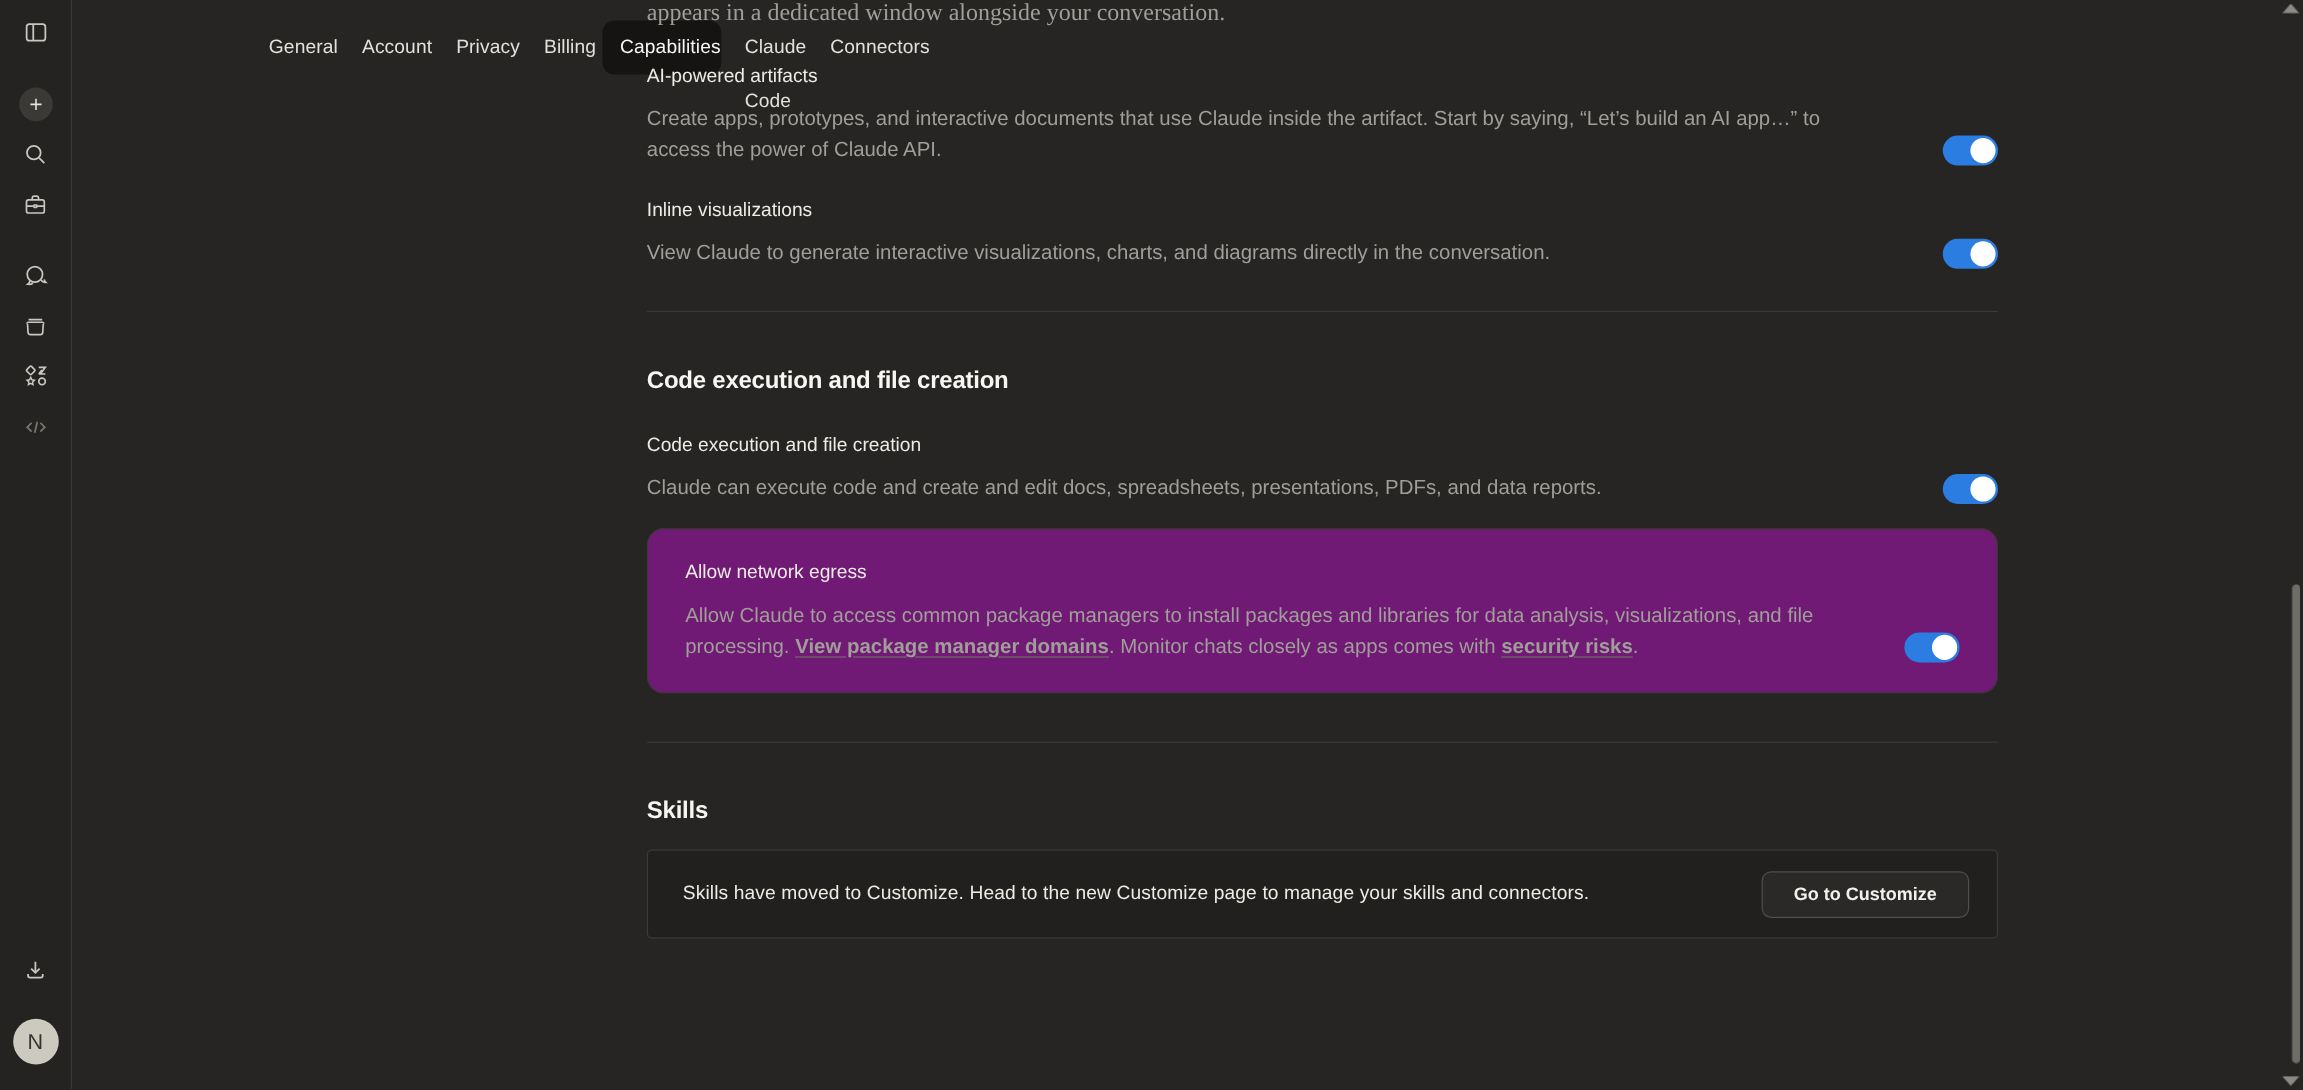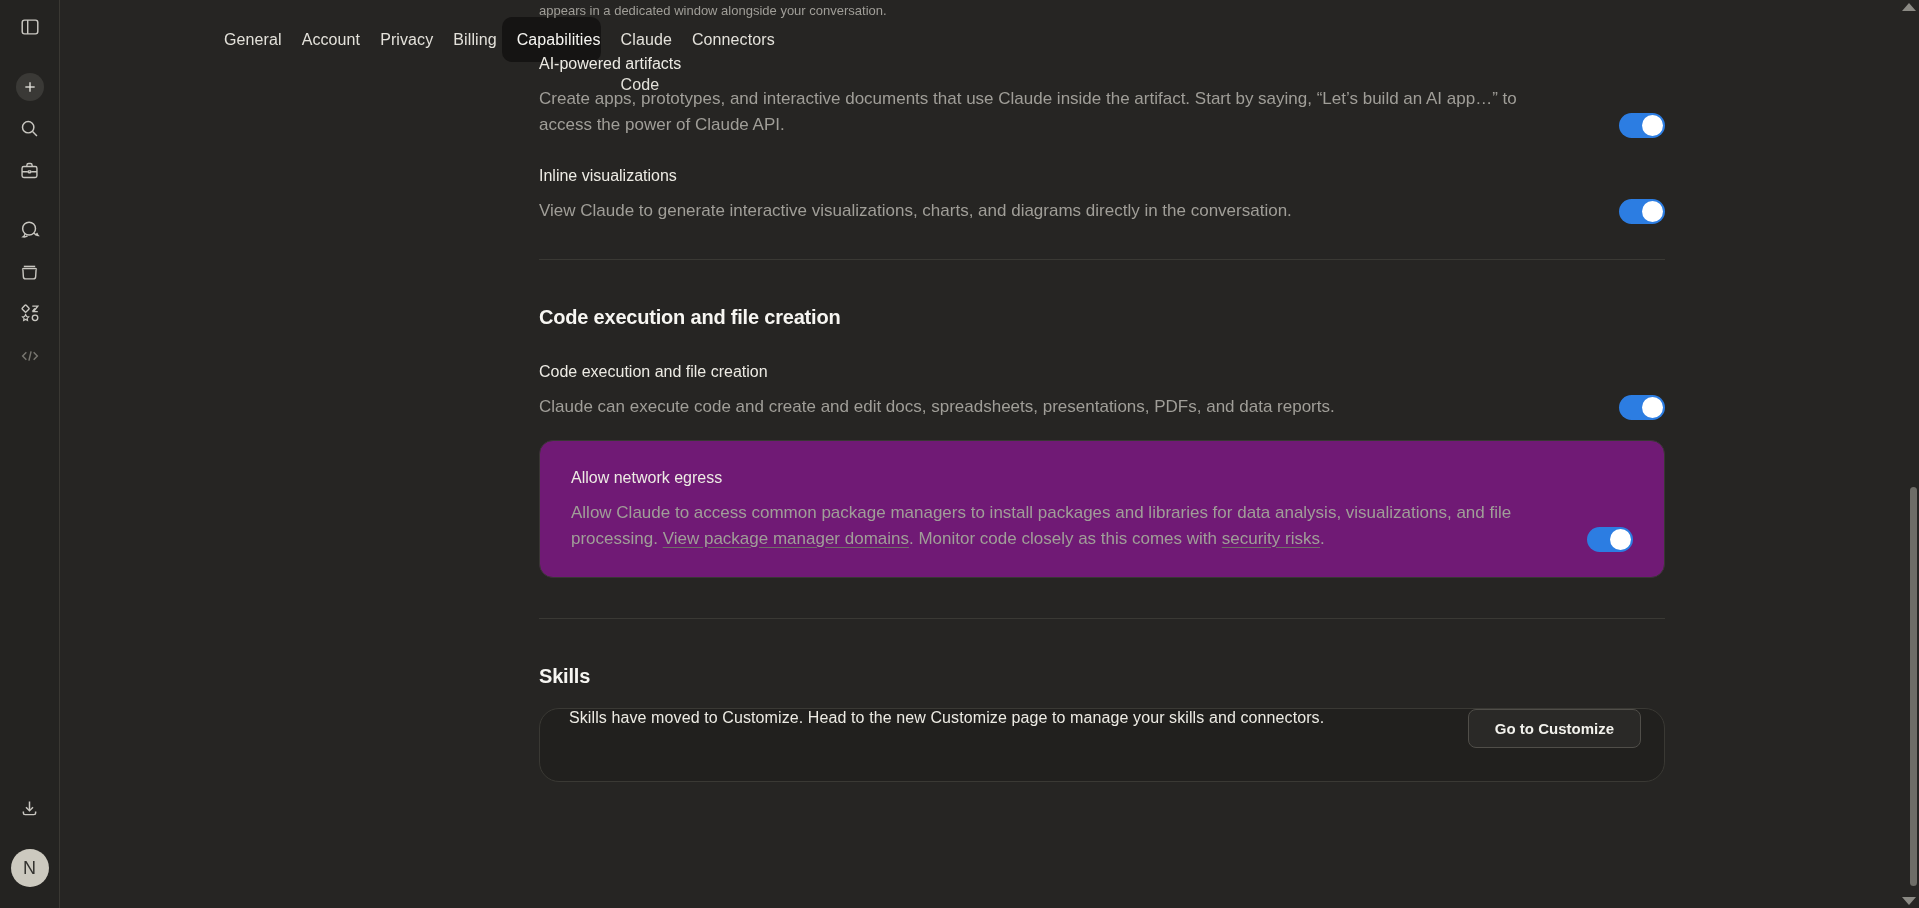--- a/index.html
+++ b/index.html
@@ -39,21 +39,21 @@
   .nav-item {
     height:45px; line-height:45px; padding-left:15px;
     font-size:16px; font-weight:500; color:#e3e1da;
     border-radius:10px; cursor:pointer; letter-spacing:.1px;
   }
   .nav-item.selected { background:#151413; color:#f7f6f2; }
 
   
   .main { flex:1; }
   .content { width:1126px; }
-  .clipped-line { margin-top:1px; font-size:13px; line-height:20px; color:#a09e98; }
+  .clipped-line { margin-top:1px; font-size:20px; line-height:20px; color:#a09e98;font-family:Liberation Serif, serif; }
 
   .row { display:flex; align-items:flex-end; }
   .row-text { width:1015px; flex:none; }
   .row-ai   { margin-top:33px; }
   .row-viz  { margin-top:28px; }
   .row-code { margin-top:32px; }
   .setting-title { font-size:16px; font-weight:500; line-height:20px; color:#edebe4; }
   .setting-desc  { margin-top:12px; font-size:17px; line-height:26px; color:#a09e98; }
 
   .divider { height:1px; background:#3a3934; width:100%; }
@@ -74,25 +74,25 @@
     content:""; position:absolute; width:21px; height:21px; border-radius:50%;
     background:#fff; top:2px; left:2px;
   }
   .toggle.on::after { left:auto; right:2px; }
 
   .egress-card {
     margin-top:20px; border-radius:14px; background:#701a75;
     border:1px solid #383733; padding:27px 31px 25px;
   }
   .egress-card .row-text { width:1000px; }
-  .link { text-decoration:underline; text-decoration-color:#6f6d67; text-underline-offset:3px; cursor:pointer; }
+  .link { text-decoration:underline; text-decoration-color:#6f6d67; text-underline-offset:3px; cursor:pointer;font-weight:bold; }
 
   .skills-card {
-    margin-top:19px; height:74px; border-radius:20px; background:#21201e;
-    border:1px solid #3a3934; display:flex; align-items:flex-start;
+    margin-top:19px; height:74px; border-radius:4px; background:#21201e;
+    border:1px solid #3a3934; display:flex; align-items:center;
     padding:0 23px 0 29px;
   }
   .skills-notice { flex:1; font-size:16px; font-weight:500; color:#edebe4; letter-spacing:.1px; }
   .customize-btn {
     margin-left:24px; flex:none; background:#2a2927; border:1px solid #504e49;
     border-radius:8px; padding:10px 26px; font-size:15px; font-weight:600;
     color:#f2f1ec; font-family:inherit; cursor:pointer;
   }
 
   
@@ -217,21 +217,21 @@
         <div class="setting-title">Code execution and file creation</div>
         <div class="setting-desc">Claude can execute code and create and edit docs, spreadsheets, presentations, PDFs, and data reports.</div>
       </div>
       <div class="toggle on"></div>
     </div>
 
     <div class="egress-card">
       <div class="row">
         <div class="row-text">
           <div class="setting-title">Allow network egress</div>
-          <div class="setting-desc"><span>Allow Claude to access common package managers to install packages and libraries for data analysis, visualizations, and file processing. </span><span class="link">View package manager domains</span><span>. Monitor code closely as this comes with </span><span class="link">security risks</span><span>.</span></div>
+          <div class="setting-desc"><span>Allow Claude to access common package managers to install packages and libraries for data analysis, visualizations, and file processing. </span><span class="link">View package manager domains</span><span>. Monitor chats closely as apps comes with </span><span class="link">security risks</span><span>.</span></div>
         </div>
         <div class="toggle on"></div>
       </div>
     </div>
 
     <div class="divider divider-2"></div>
 
     <div class="section-heading">Skills</div>
 
     <div class="skills-card">

